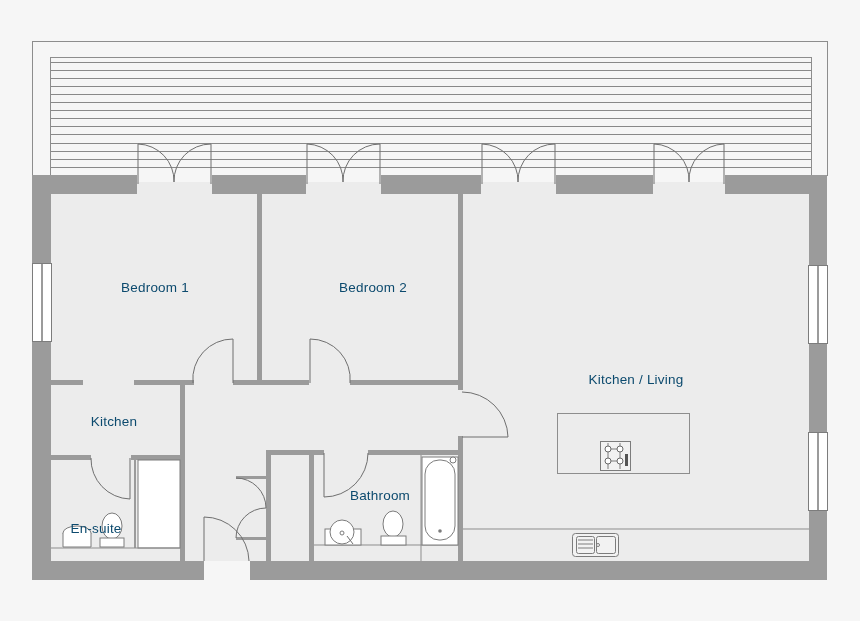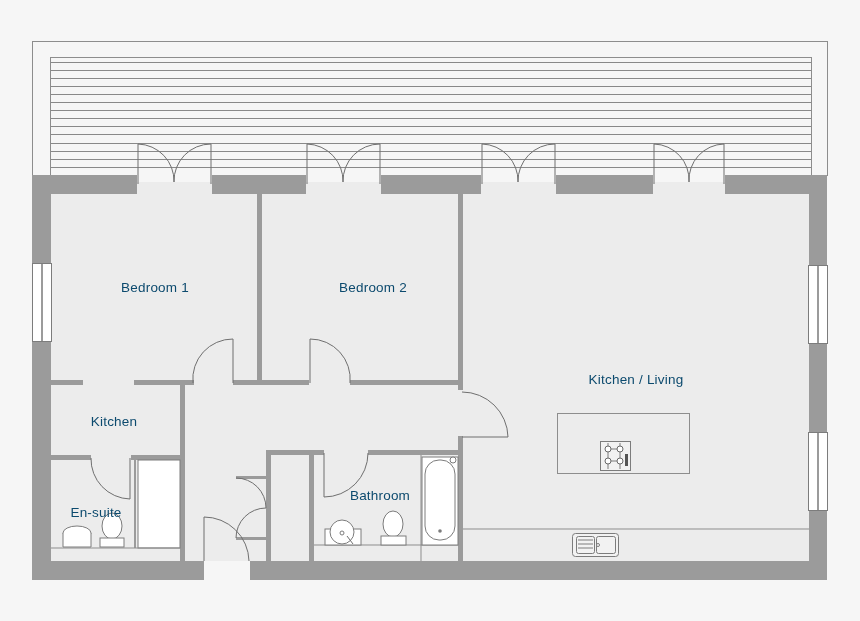--- a/index.html
+++ b/index.html
@@ -166,14 +166,14 @@
       <rect x="596.5" y="536.5" width="19" height="17" rx="2" fill="#f2f2f2" stroke="#7c7c7c"></rect>
       <circle cx="598" cy="545" r="1.5" fill="#fff" stroke="#7c7c7c"></circle>
     </g>
   </g>
 </svg>
 
 <div class="label" style="left:155px; top:287px;">Bedroom 1</div>
 <div class="label" style="left:373px; top:287px;">Bedroom 2</div>
 <div class="label" style="left:636px; top:379px;text-align:center;">Kitchen / Living</div>
 <div class="label" style="left:114px; top:421px;">Kitchen</div>
-<div class="label" style="left:96px; top:512px;">En-suite</div>
+<div class="label" style="left:96px; top:528px;">En-suite</div>
 <div class="label" style="left:380px; top:495px;">Bathroom</div>
 
 </body></html>

